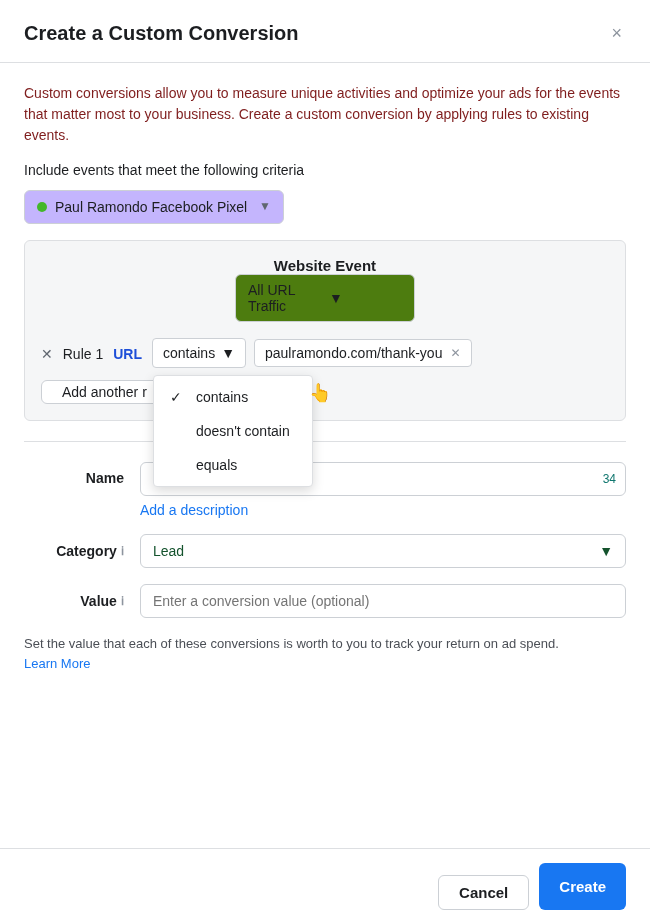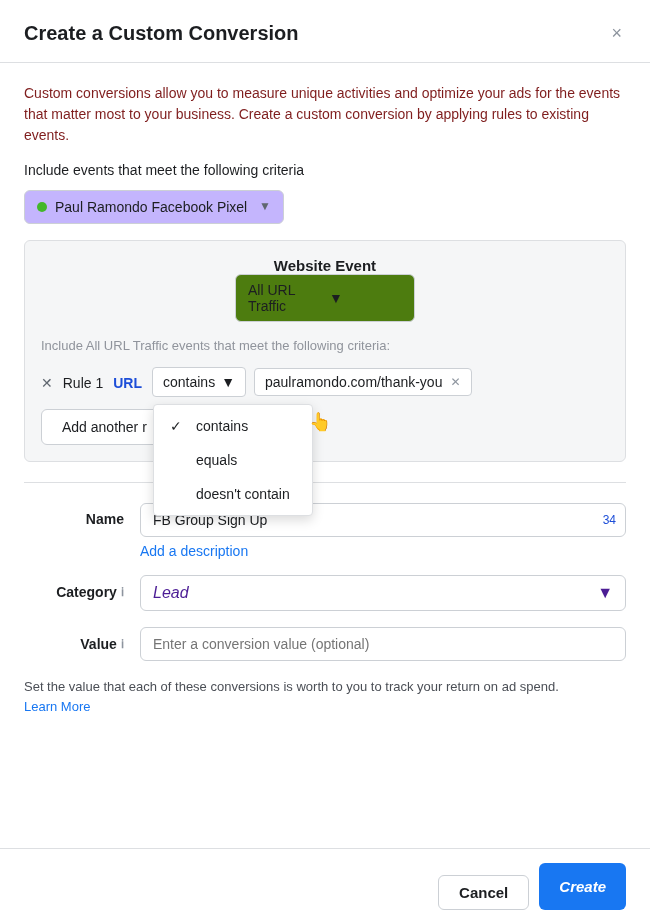--- a/index.html
+++ b/index.html
@@ -230,21 +230,21 @@
     .cursor-hand {
       position: absolute;
       right: -20px;
       top: 6px;
       font-size: 18px;
     }
     .add-another-btn {
       background: #fff;
       border: 1px solid #ccd0d5;
       border-radius: 6px;
-      padding: 9px 20px;
+      padding: 3px 20px;
       font-size: 14px;
       color: #1c1e21;
       cursor: pointer;
       display: inline-block;
       margin-top: 4px;
     }
     .divider {
       height: 1px;
       background: #dddfe2;
       margin: 20px 0;
@@ -290,21 +290,21 @@
       font-size: 14px;
       color: #1c1e21;
       outline: none;
     }
     .char-count {
       position: absolute;
       right: 10px;
       top: 50%;
       transform: translateY(-50%);
       font-size: 12px;
-      color: #1d4ed8;
+      color: #0f766e;
     }
     .add-description-link {
       color: #1877f2;
       font-size: 14px;
       cursor: pointer;
       display: block;
       margin-top: 6px;
       text-decoration: none;
     }
     .category-dropdown {
@@ -312,23 +312,22 @@
       align-items: center;
       border: 1px solid #ccd0d5;
       border-radius: 6px;
       padding: 8px 12px;
       background: #fff;
       cursor: pointer;
       width: 100%;
       justify-content: space-between;
     }
     .category-dropdown span {
-      font-size: 16px;
-      color: #4c1d95;
-      font-style: italic;
+      font-size: 14px;
+      color: #14532d;
     }
     .value-input {
       width: 100%;
       border: 1px solid #ccd0d5;
       border-radius: 6px;
       padding: 8px 12px;
       font-size: 14px;
       color: #8d949e;
       outline: none;
     }
@@ -363,21 +362,20 @@
     }
     .create-btn {
       background: #1877f2;
       border: none;
       border-radius: 6px;
       padding: 8px 20px;
       font-size: 15px;
       font-weight: 600;
       color: #fff;
       cursor: pointer;
-      font-style: italic;
     }
   </style>
 </head>
 <body>
 
 <div class="modal">
 
   <div class="modal-header">
     <h2 class="modal-title">Create a Custom Conversion</h2>
     <button class="close-btn">×</button>
@@ -399,21 +397,20 @@
       
       <div class="website-event-row">
         <span class="website-event-label">Website Event</span>
         <div class="event-dropdown">
           <span>All URL Traffic</span>
           <span class="chevron-down">▼</span>
         </div>
       </div>
 
       
-      <p class="criteria-subtitle">Include All URL Traffic events that meet the following criteria:</p>
 
       
       <div class="rule-row">
         <span class="rule-close">✕</span>
         <span class="rule-number">Rule 1</span>
         <span class="rule-type">URL</span>
 
         <div class="rule-inputs">
           <div class="rule-condition-row">
 
@@ -422,25 +419,25 @@
               <span>▼</span>
 
               <div class="dropdown-menu">
                 <div class="dropdown-item">
                   <span class="check">✓</span>
                   <span>contains</span>
                   <span class="cursor-hand">👆</span>
                 </div>
                 <div class="dropdown-item">
                   <span class="check empty">✓</span>
-                  <span>equals</span>
+                  <span>doesn't contain</span>
                 </div>
                 <div class="dropdown-item">
                   <span class="check empty">✓</span>
-                  <span>doesn't contain</span>
+                  <span>equals</span>
                 </div>
               </div>
             </div>
 
             <div class="url-value-tag">
               <span>paulramondo.com/thank-you</span>
               <span class="tag-close">✕</span>
             </div>
           </div>
         </div>

